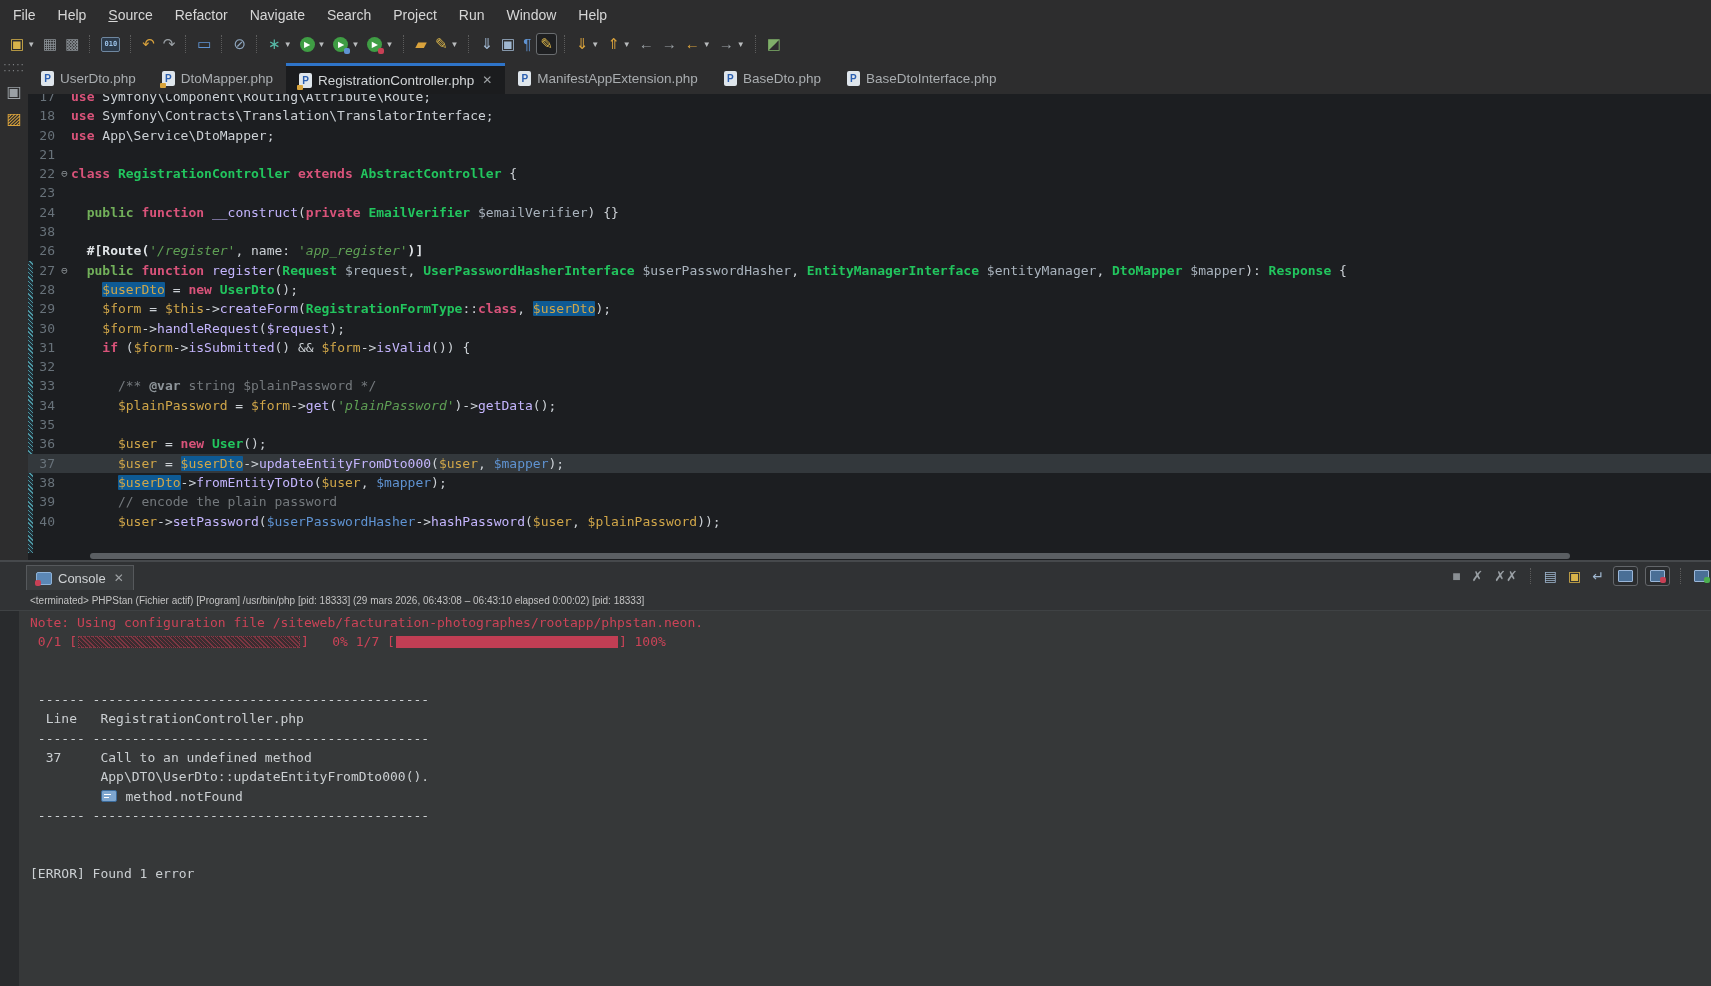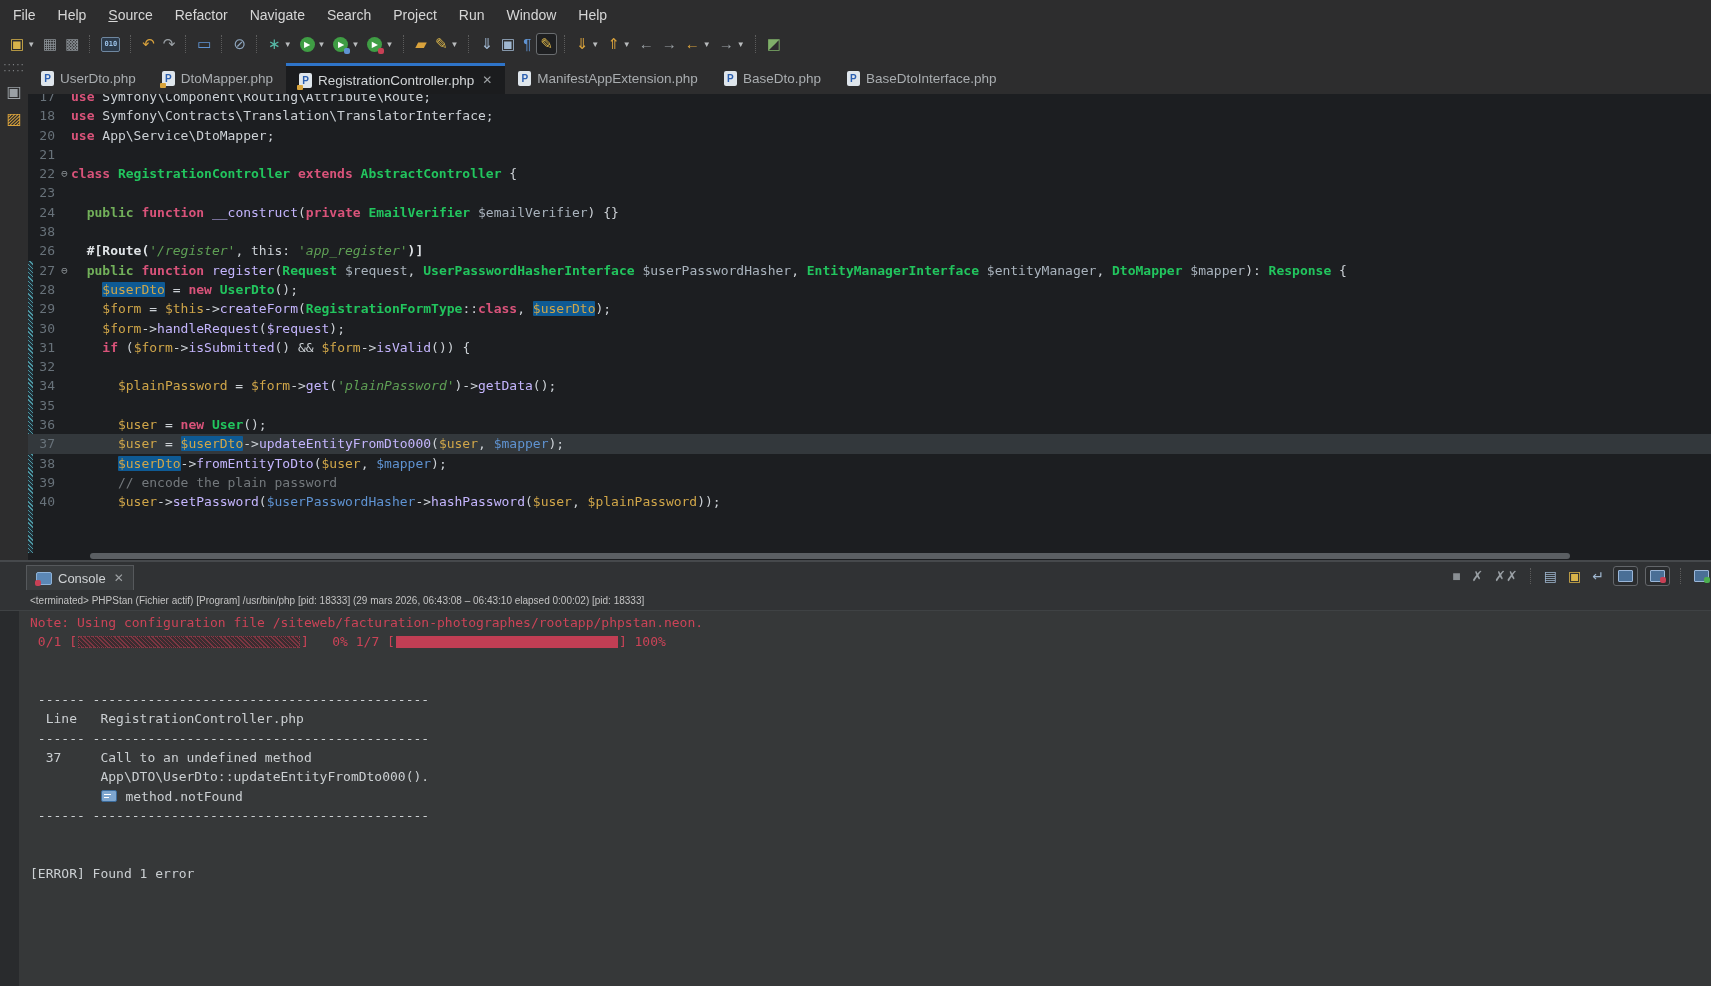--- a/index.html
+++ b/index.html
@@ -236,27 +236,28 @@
     <div class="hatch"></div>
     <div class="elines">
         <div class="eline"><span class="ln">17</span><span class="fold"></span><span class="code"><span class="tk-k">use</span><span class="tk-g"> Symfony\Component\Routing\Attribute\Route;</span></span></div>
         <div class="eline"><span class="ln">18</span><span class="fold"></span><span class="code"><span class="tk-k">use</span><span class="tk-g"> Symfony\Contracts\Translation\TranslatorInterface;</span></span></div>
         <div class="eline"><span class="ln">20</span><span class="fold"></span><span class="code"><span class="tk-k">use</span><span class="tk-g"> App\Service\DtoMapper;</span></span></div>
         <div class="eline"><span class="ln">21</span><span class="fold"></span><span class="code"></span></div>
         <div class="eline"><span class="ln">22</span><span class="fold">⊖</span><span class="code"><span class="tk-k">class</span><span class="tk-c"> RegistrationController</span><span class="tk-k"> extends</span><span class="tk-c"> AbstractController</span><span class="tk-g"> {</span></span></div>
         <div class="eline"><span class="ln">23</span><span class="fold"></span><span class="code"></span></div>
         <div class="eline"><span class="ln">24</span><span class="fold"></span><span class="code"><span class="tk-g">  </span><span class="tk-pub">public</span><span class="tk-k"> function</span><span class="tk-f"> __construct</span><span class="tk-g">(</span><span class="tk-k">private</span><span class="tk-c"> EmailVerifier</span><span class="tk-d"> $emailVerifier</span><span class="tk-g">) {}</span></span></div>
         <div class="eline"><span class="ln">38</span><span class="fold"></span><span class="code"></span></div>
-        <div class="eline"><span class="ln">26</span><span class="fold"></span><span class="code"><span class="tk-g">  </span><span class="tk-b">#[Route(</span><span class="tk-s">'/register'</span><span class="tk-g">, this: </span><span class="tk-s">'app_register'</span><span class="tk-b">)]</span></span></div>
+        <div class="eline"><span class="ln">26</span><span class="fold"></span><span class="code"><span class="tk-g">  </span><span class="tk-b">#[Route(</span><span class="tk-s">'/register'</span><span class="tk-g">, name: </span><span class="tk-s">'app_register'</span><span class="tk-b">)]</span></span></div>
         <div class="eline"><span class="ln">27</span><span class="fold">⊖</span><span class="code"><span class="tk-g">  </span><span class="tk-pub">public</span><span class="tk-k"> function</span><span class="tk-f"> register</span><span class="tk-g">(</span><span class="tk-c">Request</span><span class="tk-d"> $request</span><span class="tk-g">, </span><span class="tk-c">UserPasswordHasherInterface</span><span class="tk-d"> $userPasswordHasher</span><span class="tk-g">, </span><span class="tk-c">EntityManagerInterface</span><span class="tk-d"> $entityManager</span><span class="tk-g">, </span><span class="tk-c">DtoMapper</span><span class="tk-d"> $mapper</span><span class="tk-g">): </span><span class="tk-c">Response</span><span class="tk-g"> {</span></span></div>
         <div class="eline"><span class="ln">28</span><span class="fold"></span><span class="code"><span class="tk-g">    </span><span class="tk-vo">$userDto</span><span class="tk-g"> = </span><span class="tk-k">new</span><span class="tk-c"> UserDto</span><span class="tk-g">();</span></span></div>
         <div class="eline"><span class="ln">29</span><span class="fold"></span><span class="code"><span class="tk-g">    </span><span class="tk-v">$form</span><span class="tk-g"> = </span><span class="tk-v">$this</span><span class="tk-g">-&gt;</span><span class="tk-f">createForm</span><span class="tk-g">(</span><span class="tk-c">RegistrationFormType</span><span class="tk-g">::</span><span class="tk-k">class</span><span class="tk-g">, </span><span class="tk-vo">$userDto</span><span class="tk-g">);</span></span></div>
         <div class="eline"><span class="ln">30</span><span class="fold"></span><span class="code"><span class="tk-g">    </span><span class="tk-v">$form</span><span class="tk-g">-&gt;</span><span class="tk-f">handleRequest</span><span class="tk-g">(</span><span class="tk-f">$request</span><span class="tk-g">);</span></span></div>
         <div class="eline"><span class="ln">31</span><span class="fold"></span><span class="code"><span class="tk-g">    </span><span class="tk-k">if</span><span class="tk-g"> (</span><span class="tk-v">$form</span><span class="tk-g">-&gt;</span><span class="tk-f">isSubmitted</span><span class="tk-g">() &amp;&amp; </span><span class="tk-v">$form</span><span class="tk-g">-&gt;</span><span class="tk-f">isValid</span><span class="tk-g">()) {</span></span></div>
         <div class="eline"><span class="ln">32</span><span class="fold"></span><span class="code"></span></div>
+        <div class="eline"><span class="ln">33</span><span class="fold"></span><span class="code"><span class="tk-g">      </span><span class="tk-m">/** </span><span class="tk-mb">@var</span><span class="tk-m"> string $plainPassword */</span></span></div>
         <div class="eline"><span class="ln">34</span><span class="fold"></span><span class="code"><span class="tk-g">      </span><span class="tk-v">$plainPassword</span><span class="tk-g"> = </span><span class="tk-v">$form</span><span class="tk-g">-&gt;</span><span class="tk-f">get</span><span class="tk-g">(</span><span class="tk-s">'plainPassword'</span><span class="tk-g">)-&gt;</span><span class="tk-f">getData</span><span class="tk-g">();</span></span></div>
         <div class="eline"><span class="ln">35</span><span class="fold"></span><span class="code"></span></div>
         <div class="eline"><span class="ln">36</span><span class="fold"></span><span class="code"><span class="tk-g">      </span><span class="tk-v">$user</span><span class="tk-g"> = </span><span class="tk-k">new</span><span class="tk-c"> User</span><span class="tk-g">();</span></span></div>
         <div class="eline cur"><span class="ln">37</span><span class="fold"></span><span class="code"><span class="tk-g">      </span><span class="tk-v">$user</span><span class="tk-g"> = </span><span class="tk-vo">$userDto</span><span class="tk-g">-&gt;</span><span class="tk-f">updateEntityFromDto000</span><span class="tk-g">(</span><span class="tk-v">$user</span><span class="tk-g">, </span><span class="tk-p">$mapper</span><span class="tk-g">);</span></span></div>
         <div class="eline"><span class="ln">38</span><span class="fold"></span><span class="code"><span class="tk-g">      </span><span class="tk-vo">$userDto</span><span class="tk-g">-&gt;</span><span class="tk-f">fromEntityToDto</span><span class="tk-g">(</span><span class="tk-v">$user</span><span class="tk-g">, </span><span class="tk-p">$mapper</span><span class="tk-g">);</span></span></div>
         <div class="eline"><span class="ln">39</span><span class="fold"></span><span class="code"><span class="tk-g">      </span><span class="tk-m">// encode the plain password</span></span></div>
         <div class="eline"><span class="ln">40</span><span class="fold"></span><span class="code"><span class="tk-g">      </span><span class="tk-v">$user</span><span class="tk-g">-&gt;</span><span class="tk-f">setPassword</span><span class="tk-g">(</span><span class="tk-p">$userPasswordHasher</span><span class="tk-g">-&gt;</span><span class="tk-f">hashPassword</span><span class="tk-g">(</span><span class="tk-v">$user</span><span class="tk-g">, </span><span class="tk-v">$plainPassword</span><span class="tk-g">));</span></span></div>
       </div>
     <div class="hscroll"></div>
   </div>

